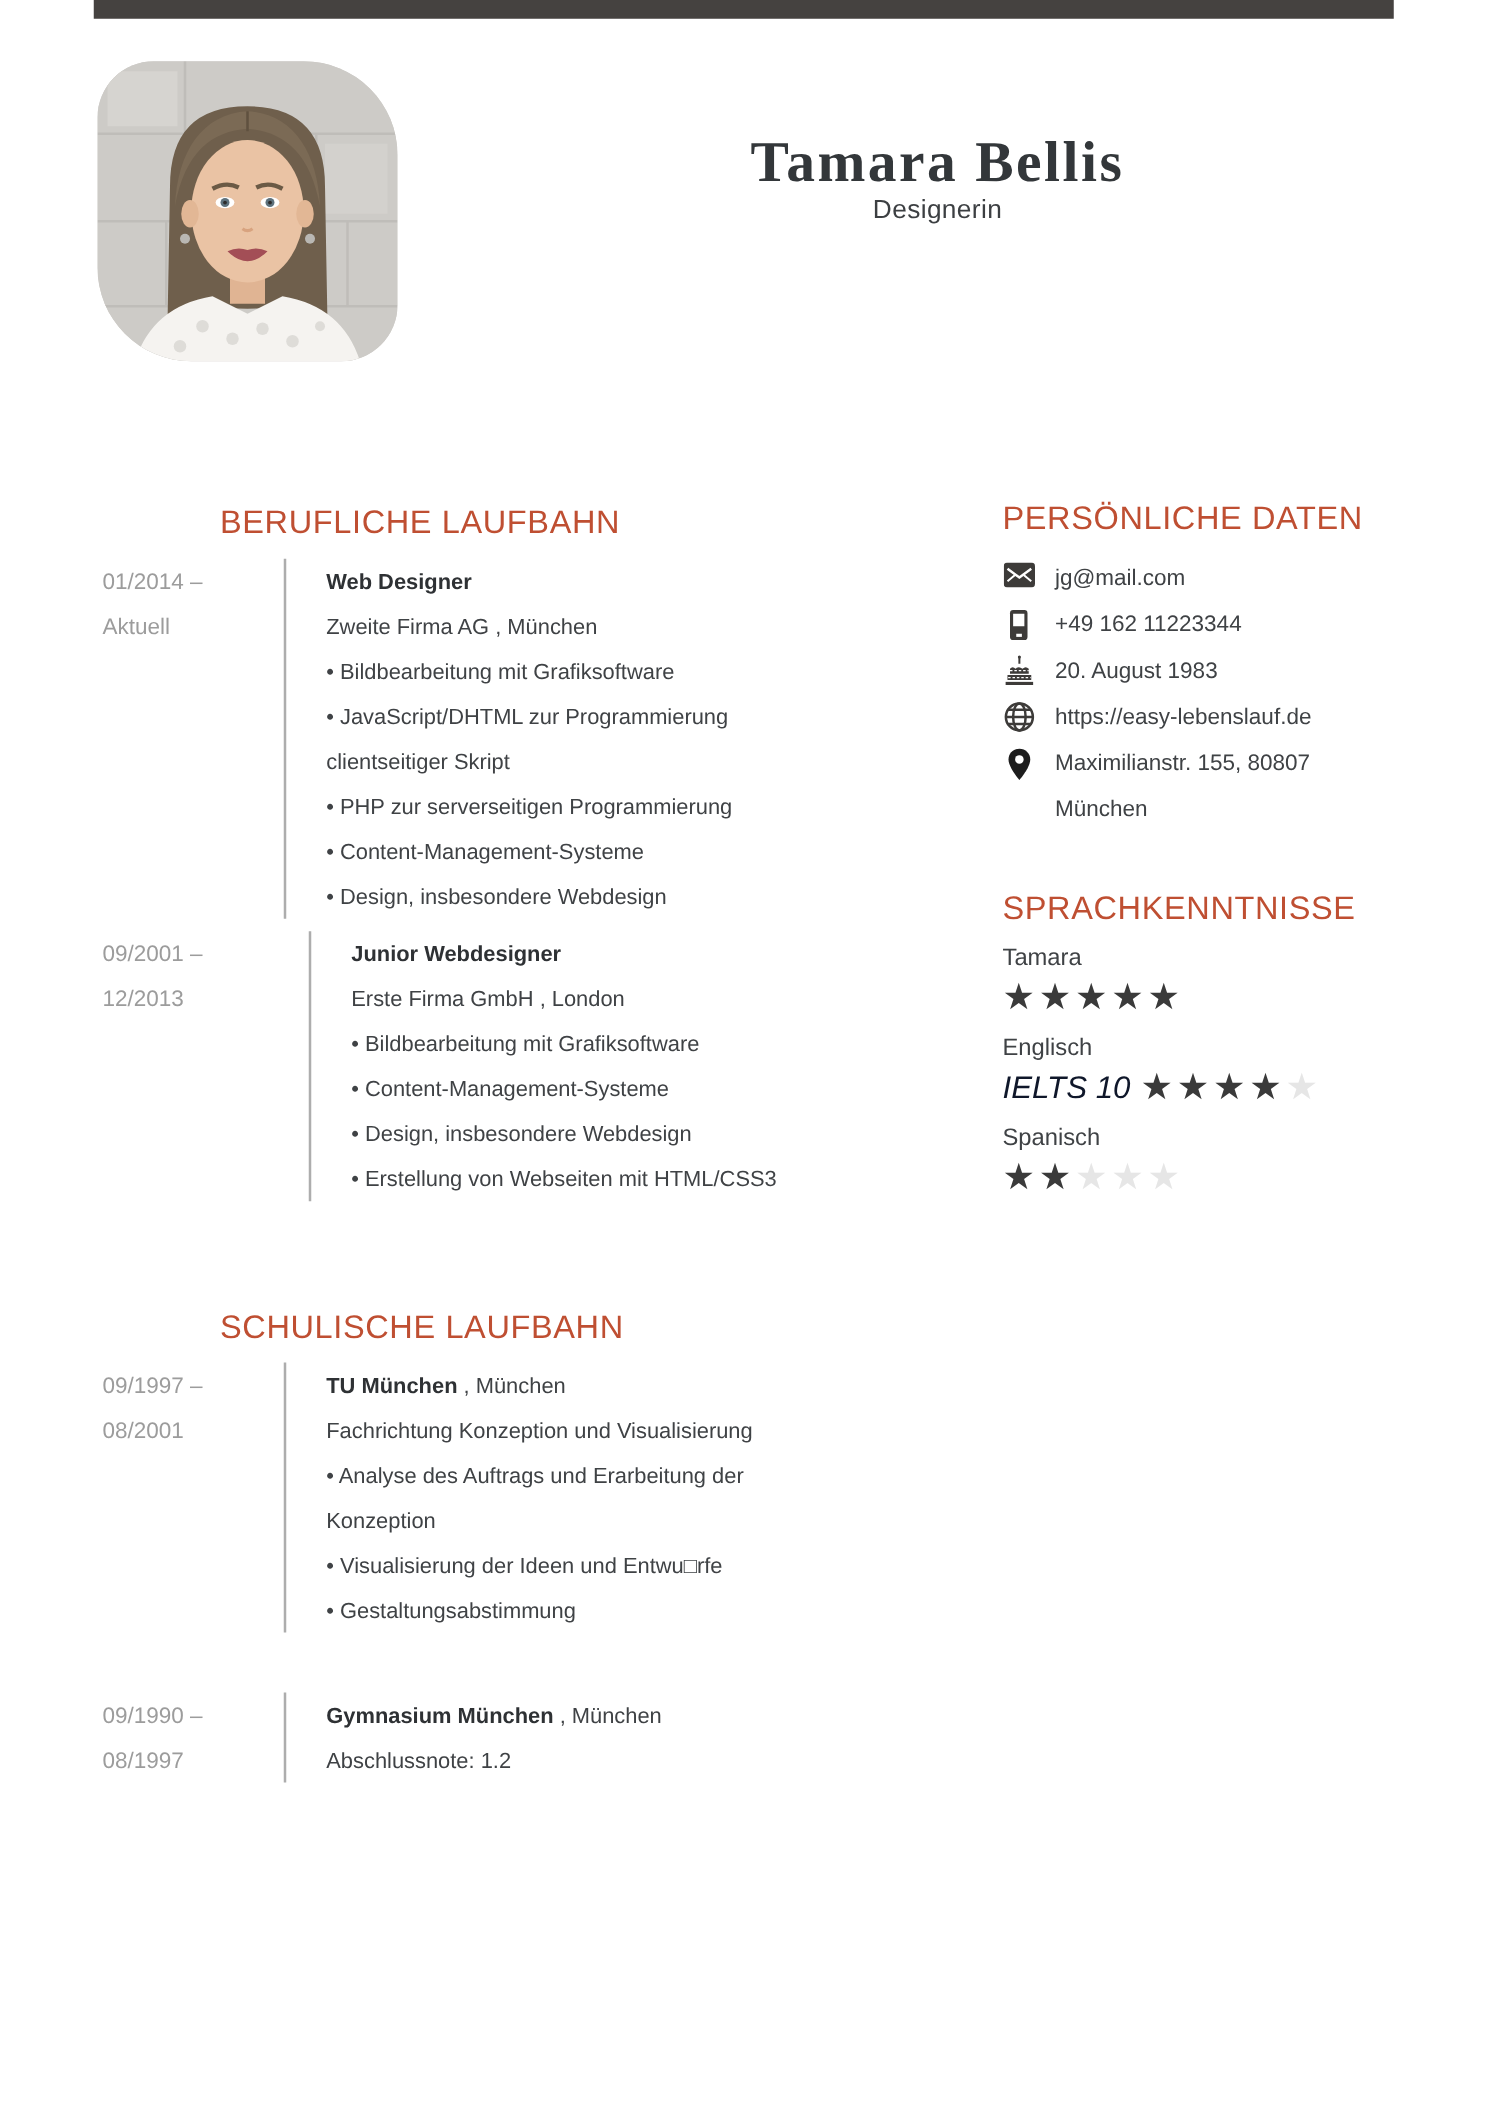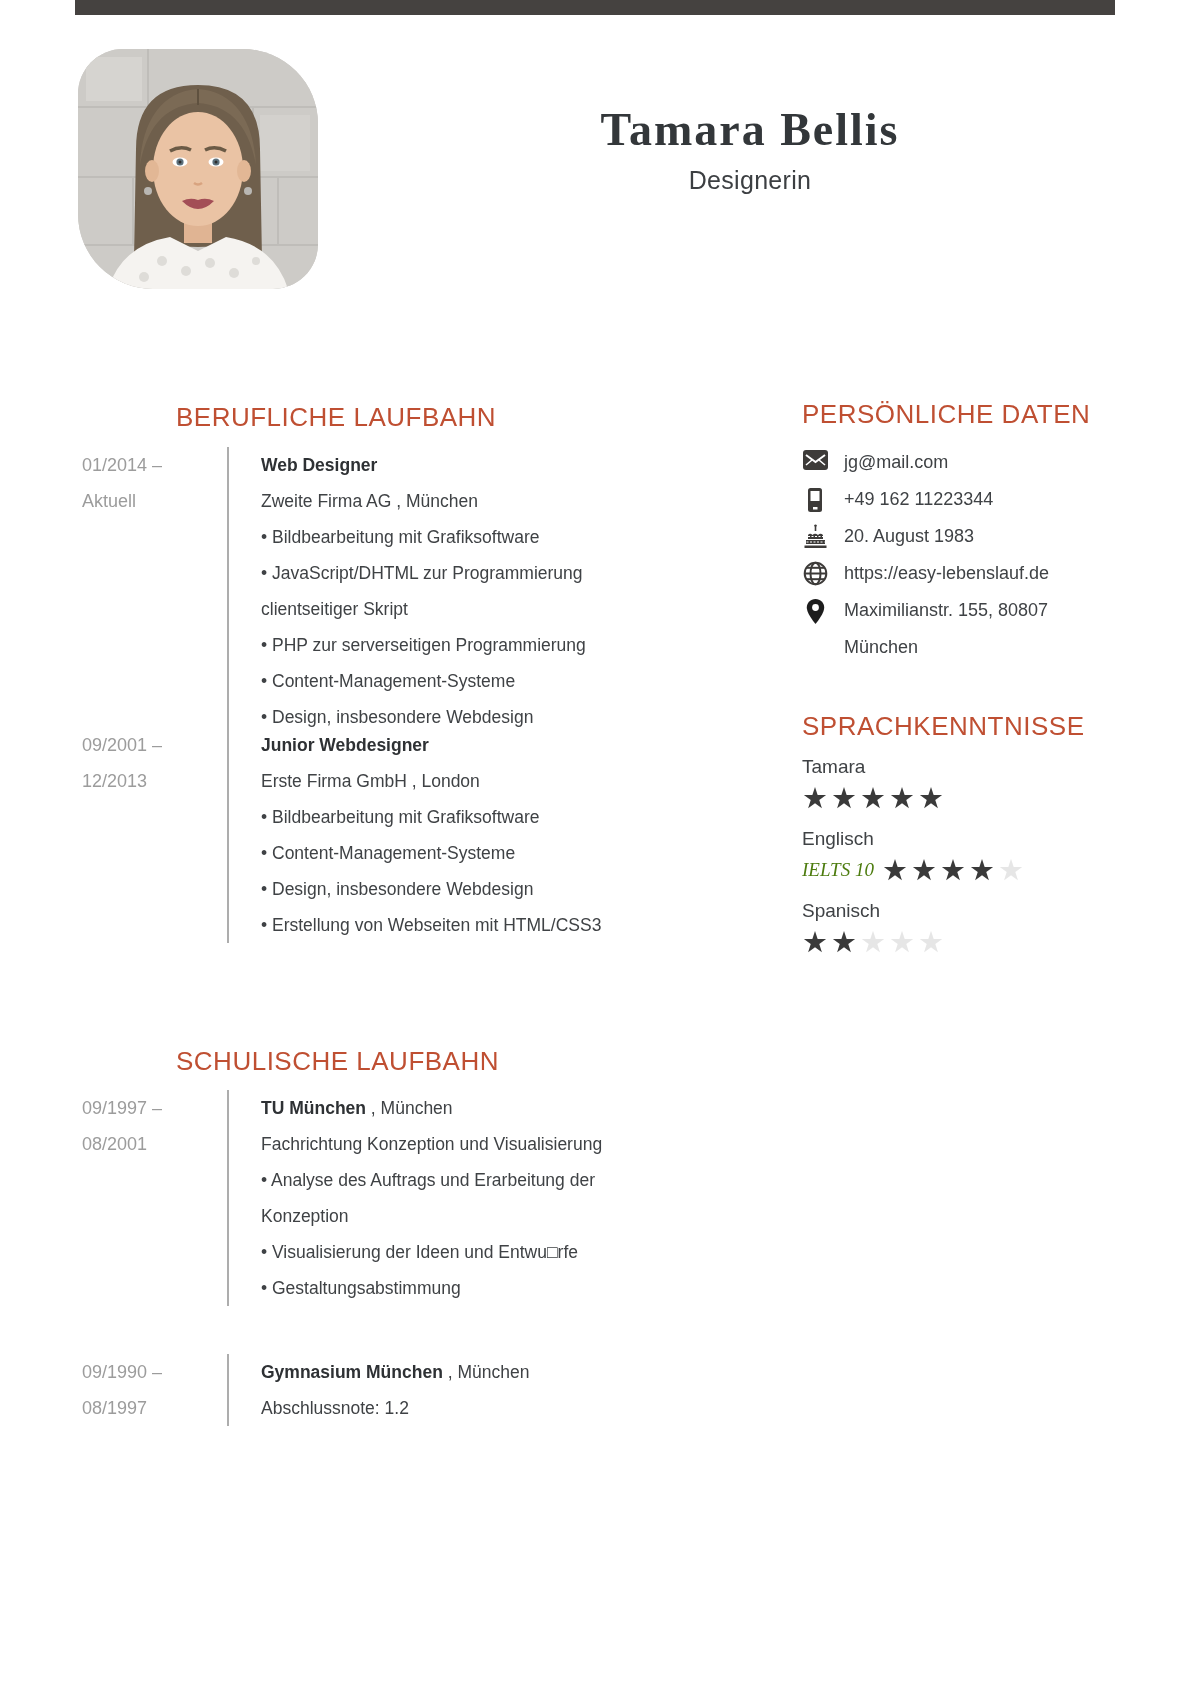--- a/index.html
+++ b/index.html
@@ -11,37 +11,37 @@
   body{font-family:"Liberation Sans",sans-serif;}
   .page{position:relative;width:1191px;height:1428px;background:#ffffff;overflow:hidden;}
   .hbar{position:absolute;left:75px;width:1040px;height:16px;background:var(--bar);}
   .hbar.top{top:0;height:15px;}
   .hbar.bottom{top:1622px;}
   .photo{position:absolute;left:78px;top:49px;width:240px;height:240px;
          border-radius:45px 75px 45px 75px;overflow:hidden;background:#cdcbc7;}
   .photo svg{display:block;width:240px;height:240px;}
   .name-block{position:absolute;left:550px;top:104px;width:400px;text-align:center;}
   .person-name{font-family:cursive;font-size:46px;font-weight:700;color:#33373a;line-height:52px;letter-spacing:2px;}
-  .person-role{margin-top:10px;font-size:25px;color:#3c3f42;letter-spacing:0.3px;}
+  .person-role{font-size:21px;color:#3c3f42;letter-spacing:0.3px;}
   .sec-title{position:absolute;font-size:26px;color:var(--accent);letter-spacing:0.5px;white-space:nowrap;}
   .entry{position:absolute;left:82px;display:flex;align-items:stretch;}
   .entry .dates{width:145px;flex:0 0 145px;font-size:18px;color:var(--date);line-height:36px;}
   .entry .content{border-left:2px solid var(--line);padding-left:32px;
                   font-size:17.5px;line-height:36px;color:var(--text);white-space:nowrap;}
   .entry .content .t{font-weight:700;color:var(--heading);}
   .p-items{position:absolute;left:803px;top:444px;width:340px;}
   .p-item{display:flex;align-items:flex-start;min-height:37px;}
   .p-item .ico{flex:0 0 25px;width:25px;margin-right:16px;margin-top:6px;}
   .p-item .ico svg{display:block;}
   .p-item .txt{font-size:18px;line-height:37px;color:var(--text);white-space:nowrap;}
   .langs{position:absolute;left:802px;top:752px;width:330px;}
   .lang{margin-bottom:10px;}
   .lang .lname{font-size:19px;color:var(--text);line-height:30px;}
   .stars-row{display:flex;align-items:center;height:32px;}
-  .lnote{font-style:italic;font-size:19px;color:#4d7c0f;margin-right:8px;white-space:nowrap;font-family:Liberation Serif, serif;}
+  .lnote{font-style:italic;font-size:25px;color:#0f172a;margin-right:8px;white-space:nowrap;}
   .star{font-size:29px;line-height:30px;letter-spacing:3px;color:var(--star_filled);}
   .star.empty{color:var(--star_empty);}
 </style>
 </head>
 <body>
 
 <div class="page">
 
   <div class="hbar top"></div>
 
@@ -111,21 +111,21 @@
       <div>Zweite Firma AG , München</div>
       <div>• Bildbearbeitung mit Grafiksoftware</div>
       <div>• JavaScript/DHTML zur Programmierung</div>
       <div>clientseitiger Skript</div>
       <div>• PHP zur serverseitigen Programmierung</div>
       <div>• Content-Management-Systeme</div>
       <div>• Design, insbesondere Webdesign</div>
     </div>
   </div>
 
-  <div class="entry" style="top:727px;">
+  <div class="entry" style="top:745px;gap:20px;">
     <div class="dates">
       <div>09/2001 –</div>
       <div>12/2013</div>
     </div>
     <div class="content">
       <div><span class="t">Junior Webdesigner</span><span></span></div>
       <div>Erste Firma GmbH , London</div>
       <div>• Bildbearbeitung mit Grafiksoftware</div>
       <div>• Content-Management-Systeme</div>
       <div>• Design, insbesondere Webdesign</div>

